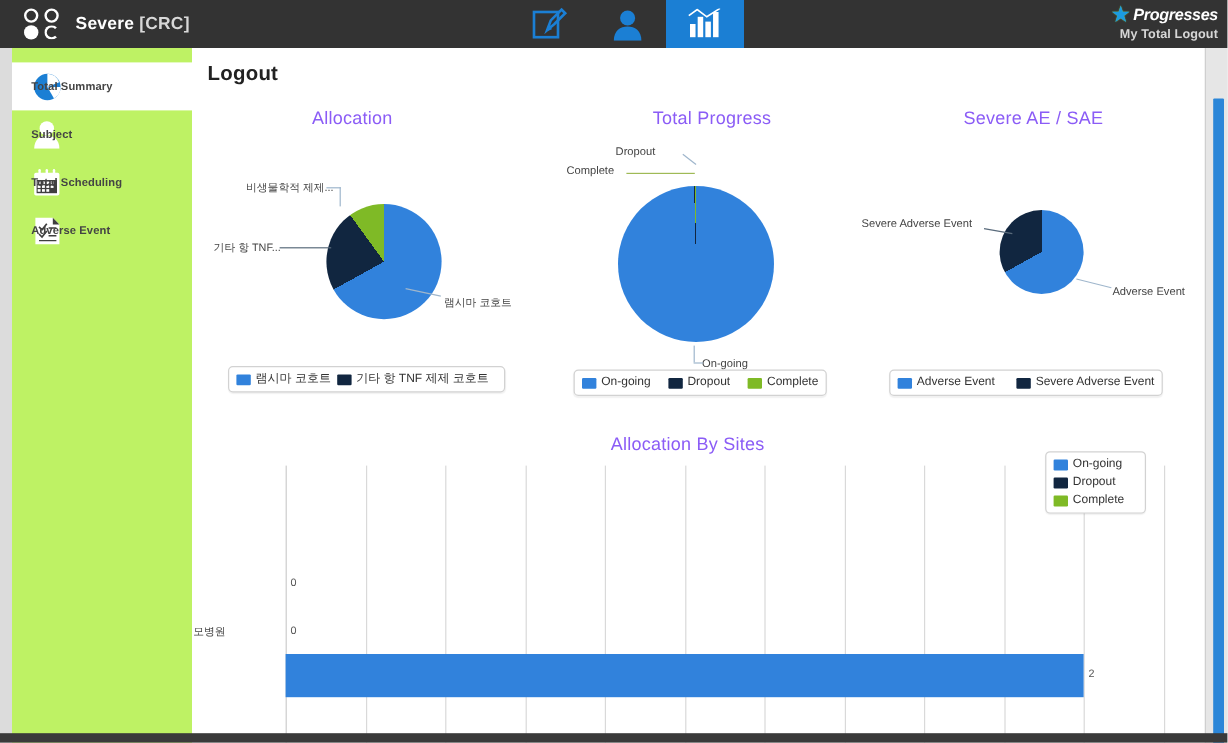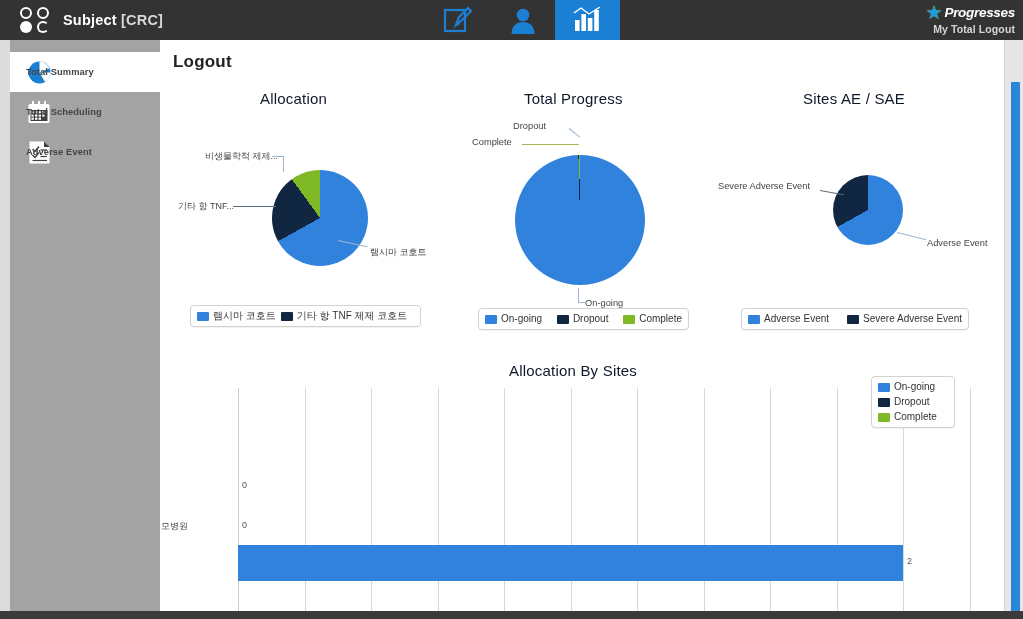--- a/index.html
+++ b/index.html
@@ -39,40 +39,40 @@
 
   .star{position:absolute;right:8px;top:3px;text-align:right;}
   .star-row{display:flex;align-items:center;justify-content:flex-end;gap:2px;height:19px;}
   .star-glyph{color:#1b9be0;font-size:19px;line-height:19px;text-shadow:0 0 1px #8ad14f;}
   .star-word{color:#ffffff;font-size:13.5px;font-weight:bold;font-style:italic;letter-spacing:-.3px;}
   .star-links{color:#d6d6d6;font-size:10.5px;font-weight:bold;margin-top:1px;letter-spacing:.1px;}
   .star-links span{cursor:pointer;}
 
   
   .sidebar{
-    position:absolute;left:10px;top:40px;width:150px;height:579px;background:#a3a3a3;
+    position:absolute;left:10px;top:40px;width:150px;height:579px;background:#bef264;
   }
   .side-item{
     position:relative;height:40px;display:flex;align-items:center;gap:13px;padding-left:16px;
     cursor:pointer;color:#c8c8c8;font-size:11.5px;font-weight:bold;
   }
   .side-item.active{background:#ffffff;color:#1b7fd4;}
   .side-ico{width:26px;height:26px;display:flex;align-items:center;justify-content:center;flex:0 0 26px;}
   .side-item .lbl{letter-spacing:.1px;}
 
   
   .main{
     position:absolute;left:160px;top:40px;width:845px;height:579px;background:#ffffff;overflow:hidden;
   }
   .page-title{
     position:absolute;left:13px;top:12px;font-size:17px;font-weight:bold;color:#222;letter-spacing:.2px;
   }
 
   .chart-title{
-    position:absolute;font-size:15px;color:#0f172a;letter-spacing:.2px;white-space:nowrap;
+    position:absolute;font-size:15px;color:#8b5cf6;letter-spacing:.2px;white-space:nowrap;
   }
 
   
   .pie{position:absolute;border-radius:50%;}
   .lbl{position:absolute;font-size:9.3px;color:#444;white-space:nowrap;}
   .lbl.kr{font-size:9px;}
   .leader{position:absolute;background:#9fb6cc;}
 
   .legend{
     position:absolute;border:1px solid #d2d2d2;border-radius:4px;background:#fff;
@@ -104,21 +104,21 @@
   <div class="topbar">
 
     <div class="brand">
       <div class="brand-logo">
         <i class="bl1"></i>
           <i class="bl2"></i>
           <i class="bl3"></i>
           <i class="bl4"></i>
       </div>
       <div class="brand-name">
-        <span>Subject</span>
+        <span>Severe</span>
         <span class="tag">[CRC]</span>
       </div>
     </div>
 
     <div class="navicons">
       <div class="navicon">
         <span>
           <svg width="30" height="28" viewBox="0 0 30 28">
             <rect x="2" y="4" width="20" height="21" fill="none" stroke="#1b7fd4" stroke-width="2.2"></rect>
             <path d="M13 19 L16 11 L25 2 L28 5 L19 14 Z" fill="none" stroke="#1b7fd4" stroke-width="2.2"></path>
@@ -168,20 +168,29 @@
       <span class="side-ico">
         <svg width="25" height="25" viewBox="0 0 25 25">
           <circle cx="12.5" cy="12.5" r="11" fill="#1b7fd4"></circle>
           <path d="M12.5 12.5 L12.5 1.5 A11 11 0 0 1 22.3 8.6 Z" fill="#ffffff"></path>
           <path d="M12.5 12.5 L23.5 12.5 A11 11 0 0 1 18 22 Z" fill="#ffffff"></path>
         </svg>
       </span>
       <span class="lbl">Total Summary</span>
     </div>
 
+    <div class="side-item">
+      <span class="side-ico">
+        <svg width="22" height="24" viewBox="0 0 22 24">
+          <circle cx="11" cy="7" r="6" fill="#ffffff"></circle>
+          <path d="M0.5 24 C0.5 16.2 5.5 13 11 13 C16.5 13 21.5 16.2 21.5 24 Z" fill="#ffffff"></path>
+        </svg>
+      </span>
+      <span class="lbl">Subject</span>
+    </div>
 
     <div class="side-item">
       <span class="side-ico">
         <svg width="24" height="24" viewBox="0 0 24 24">
           <rect x="1.5" y="4" width="21" height="19" rx="1.5" fill="#ffffff"></rect>
           <rect x="3.5" y="10" width="17" height="11" fill="#3f3f3f"></rect>
           <g fill="#ffffff">
             <rect x="4.4" y="11.2" width="2.4" height="2.2"></rect>
               <rect x="8" y="11.2" width="2.4" height="2.2"></rect>
             <rect x="11.6" y="11.2" width="2.4" height="2.2"></rect>
@@ -243,21 +252,21 @@
           <i class="sw" style="background:#3182dc"></i>
             <span>램시마 코호트</span>
         </span>
         <span class="lg-item">
           <i class="sw" style="background:#112640"></i>
             <span>기타 항 TNF 제제 코호트</span>
         </span>
       </div>
     </div>
 
-    <div class="chart-title" style="left:364px;top:50px;text-align:right;">Total Progress</div>
+    <div class="chart-title" style="left:384px;top:50px;text-align:right;">Total Progress</div>
 
     <div class="pie" style="left:355px;top:115px;width:130px;height:130px;
          background:conic-gradient(#3182dc 0deg 358.6deg, #112640 358.6deg 359.3deg, #7fba26 359.3deg 360deg);"></div>
 
     <div class="lbl" style="left:312px;top:97px;">Complete</div>
     <div class="leader" style="left:362px;top:104px;width:57px;height:1px;background:#9fba56;"></div>
 
     <div class="lbl" style="left:353px;top:81px;">Dropout</div>
     <div class="leader" style="left:409px;top:88px;width:14px;height:1px;transform:rotate(38deg);transform-origin:left center;"></div>
 
@@ -275,21 +284,21 @@
           <i class="sw" style="background:#112640"></i>
             <span>Dropout</span>
         </span>
         <span class="lg-item">
           <i class="sw" style="background:#7fba26"></i>
             <span>Complete</span>
         </span>
       </div>
     </div>
 
-    <div class="chart-title" style="left:643px;top:50px;">Sites AE / SAE</div>
+    <div class="chart-title" style="left:643px;top:50px;">Severe AE / SAE</div>
 
     <div class="pie" style="left:673px;top:135px;width:70px;height:70px;
          background:conic-gradient(#3182dc 0deg 241deg, #112640 241deg 360deg);"></div>
 
     <div class="lbl" style="left:558px;top:141px;">Severe Adverse Event</div>
     <div class="leader" style="left:660px;top:150px;width:24px;height:1px;background:#5a6b7c;transform:rotate(10deg);transform-origin:left center;"></div>
 
     <div class="lbl" style="left:767px;top:198px;">Adverse Event</div>
     <div class="leader" style="left:737px;top:192px;width:30px;height:1px;transform:rotate(14deg);transform-origin:left center;"></div>
 

